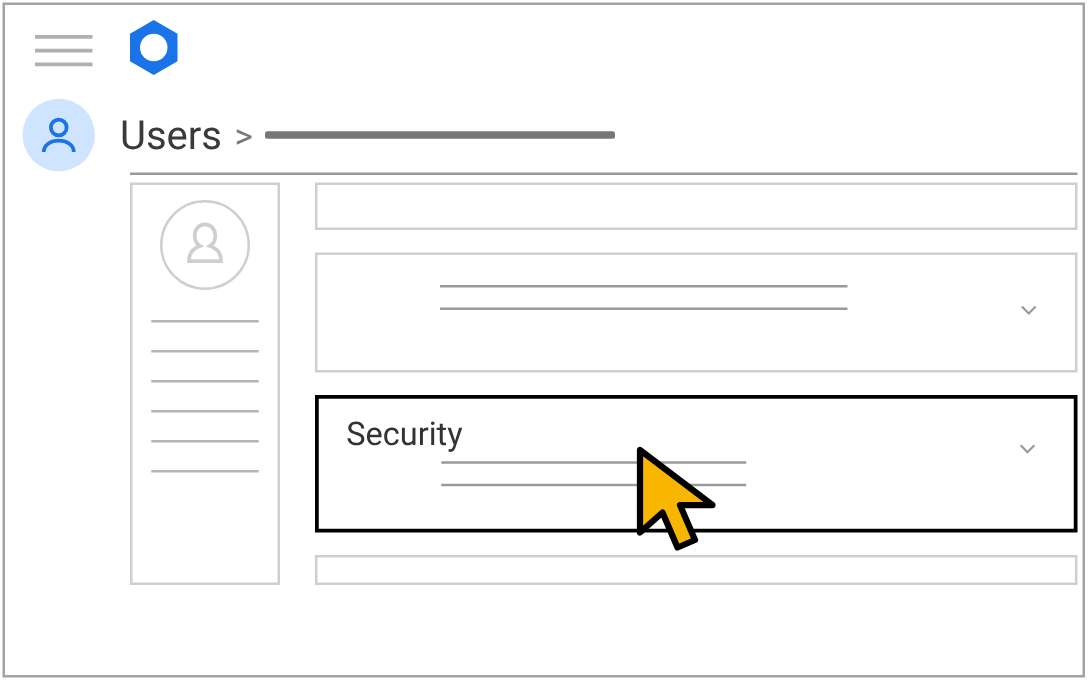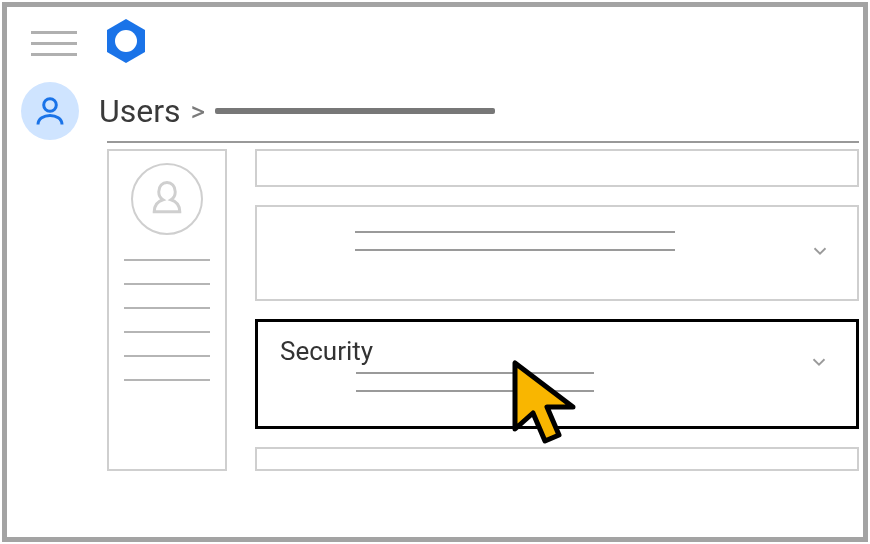--- a/index.html
+++ b/index.html
@@ -4,21 +4,21 @@
   <style>
     * { box-sizing: border-box; margin: 0; padding: 0; }
     body {
       font-family: -apple-system, BlinkMacSystemFont, "Segoe UI", Roboto, Arial, sans-serif;
       background: #fff;
       width: 870px;
       height: 544px;
       overflow: hidden;
     }
     .canvas {
-      border: 5px solid #a3a3a3;
+      border: 2px solid #a3a3a3;
       width: 866px;
       height: 540px;
       margin: 2px;
       position: relative;
       background: #fff;
     }
     
     .topbar {
       display: flex;
       align-items: center;

